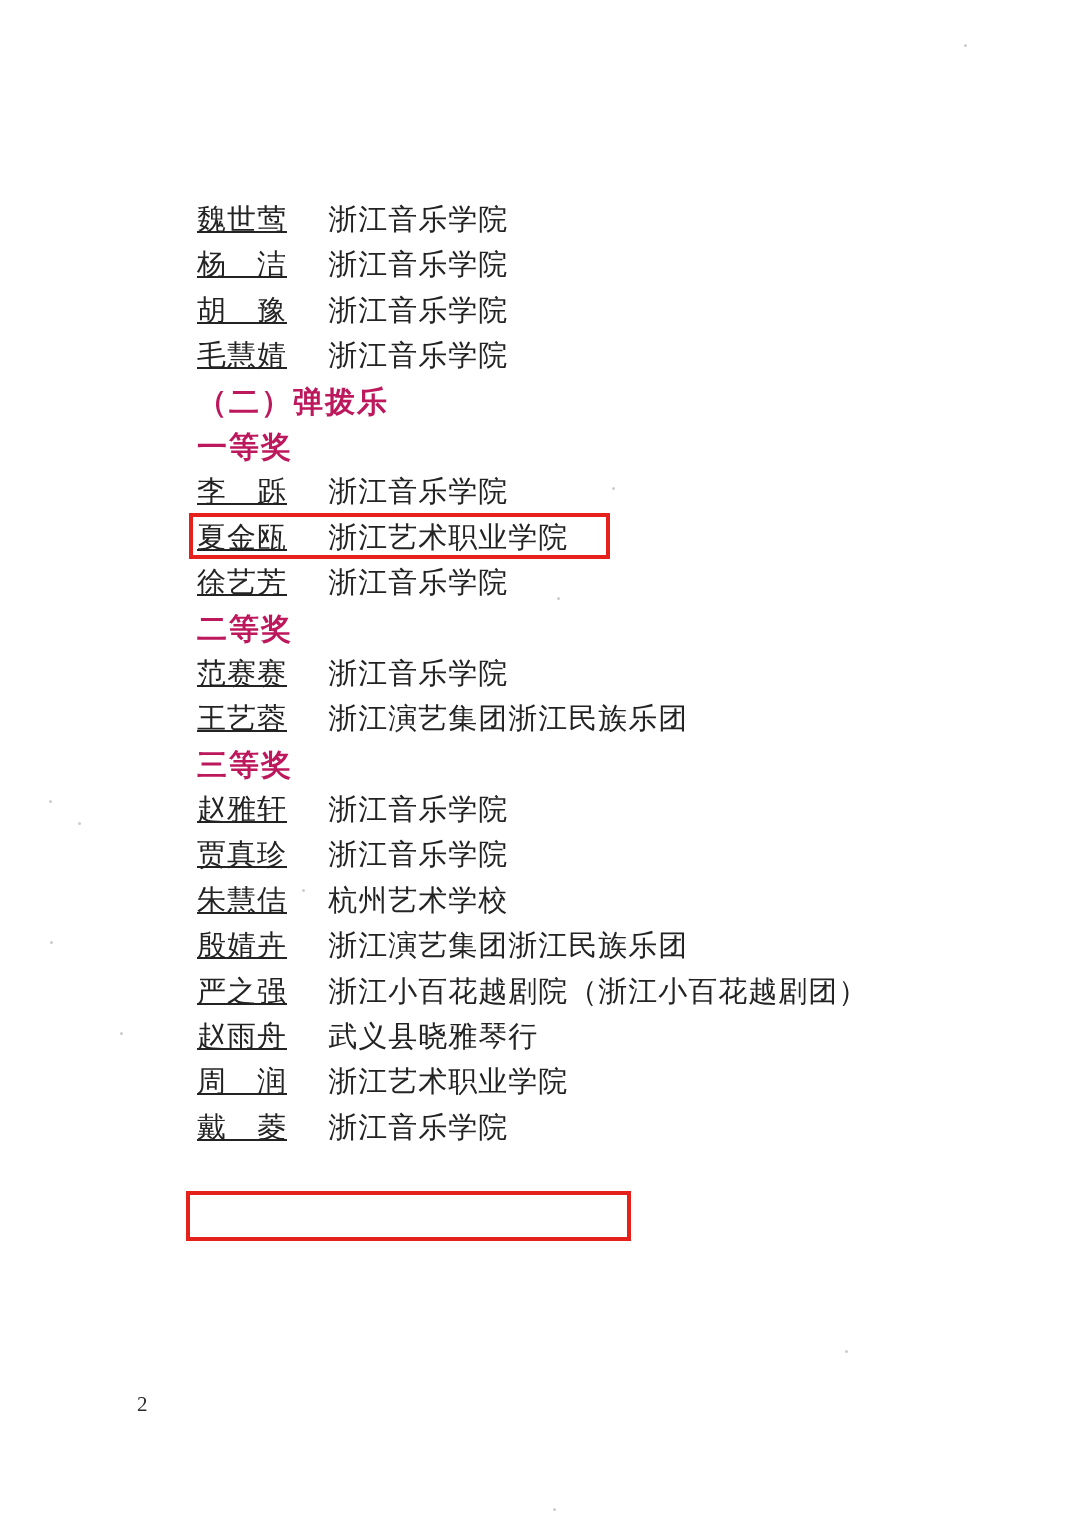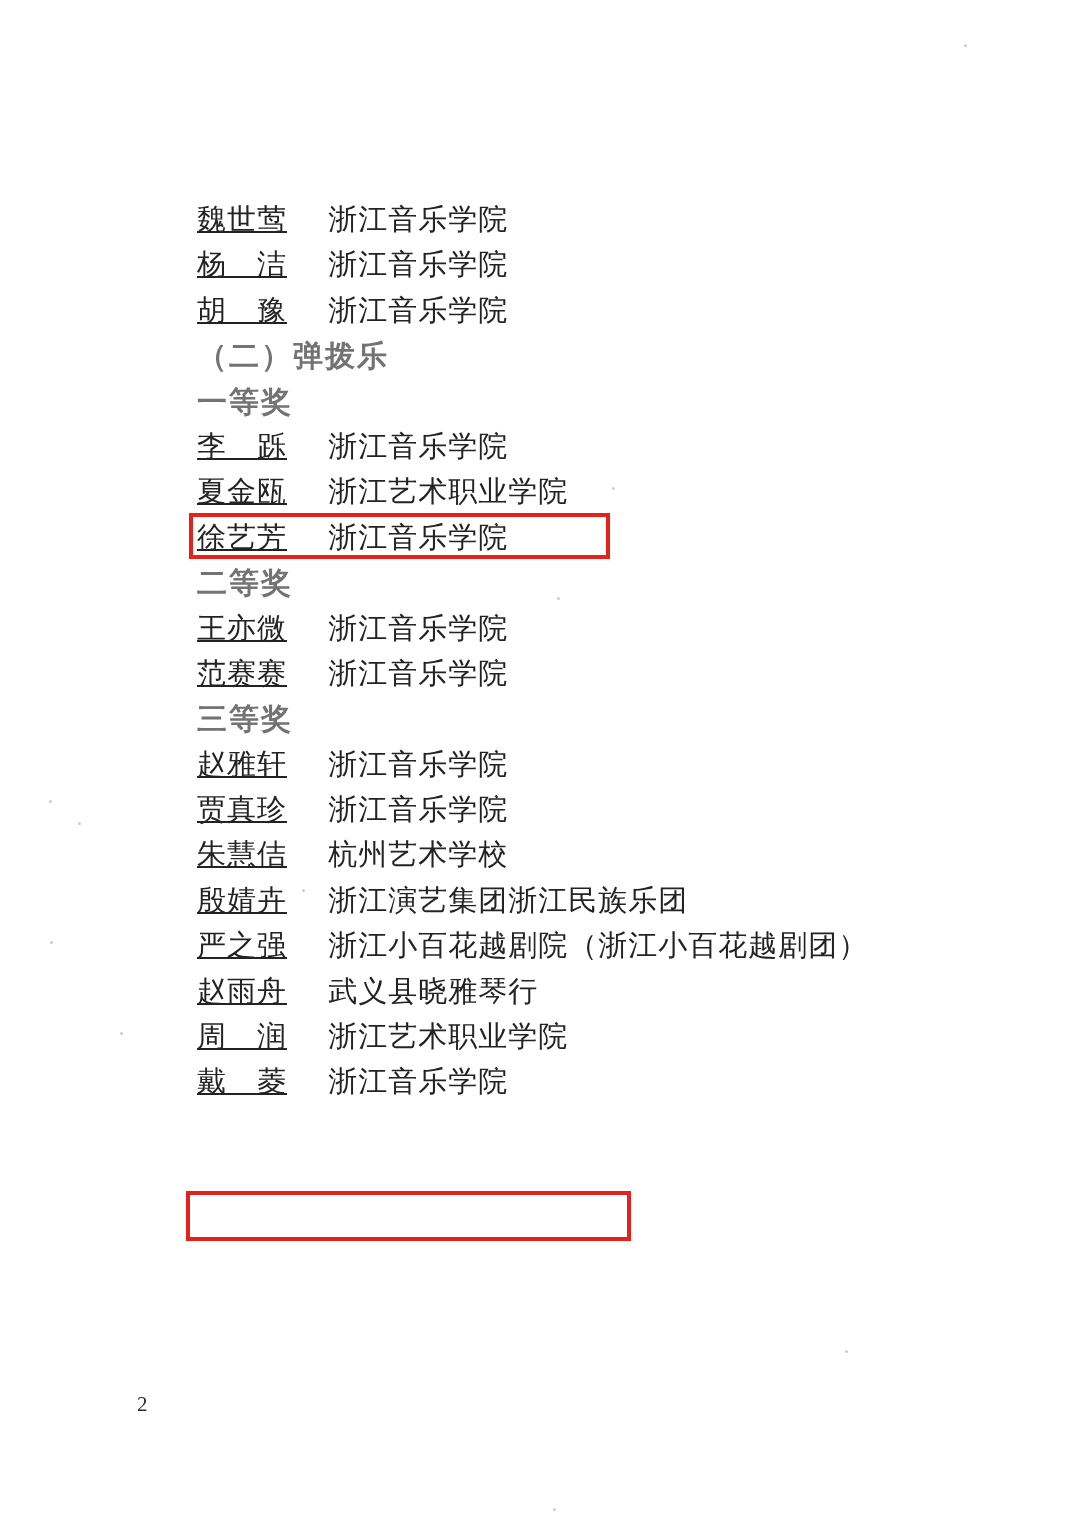--- a/index.html
+++ b/index.html
@@ -38,21 +38,21 @@
   }
   .row .org {
     display: inline-block;
     vertical-align: top;
     text-align: right;
   }
   .row.heading {
     font-family: "Liberation Sans", "DejaVu Sans", sans-serif;
     font-weight: 700;
     font-size: 30px;
-    color: #737373;
+    color: #be185d;
     letter-spacing: 2px;
   }
   .highlight-box {
     position: absolute;
     border: 4px solid #e6201a;
     box-sizing: border-box;
     pointer-events: none;
   }
   .box-1 { left: 189px; top: 513px; width: 421px; height: 46px; }
   .box-2 { left: 186px; top: 1191px; width: 445px; height: 50px; }
@@ -84,20 +84,24 @@
       <span class="org">浙江音乐学院</span>
     </div>
     <div class="row">
       <span class="name">杨　洁</span>
       <span class="org">浙江音乐学院</span>
     </div>
     <div class="row">
       <span class="name">胡　豫</span>
       <span class="org">浙江音乐学院</span>
     </div>
+    <div class="row">
+      <span class="name">毛慧婧</span>
+      <span class="org">浙江音乐学院</span>
+    </div>
 
     <div class="row heading">（二）弹拨乐</div>
 
     <div class="row heading">一等奖</div>
 
     <div class="row">
       <span class="name">李　跞</span>
       <span class="org">浙江音乐学院</span>
     </div>
     <div class="row">
@@ -105,26 +109,26 @@
       <span class="org">浙江艺术职业学院</span>
     </div>
     <div class="row">
       <span class="name">徐艺芳</span>
       <span class="org">浙江音乐学院</span>
     </div>
 
     <div class="row heading">二等奖</div>
 
     <div class="row">
-      <span class="name">王亦微</span>
+      <span class="name">范赛赛</span>
       <span class="org">浙江音乐学院</span>
     </div>
     <div class="row">
-      <span class="name">范赛赛</span>
-      <span class="org">浙江音乐学院</span>
+      <span class="name">王艺蓉</span>
+      <span class="org">浙江演艺集团浙江民族乐团</span>
     </div>
 
     <div class="row heading">三等奖</div>
 
     <div class="row">
       <span class="name">赵雅轩</span>
       <span class="org">浙江音乐学院</span>
     </div>
     <div class="row">
       <span class="name">贾真珍</span>

